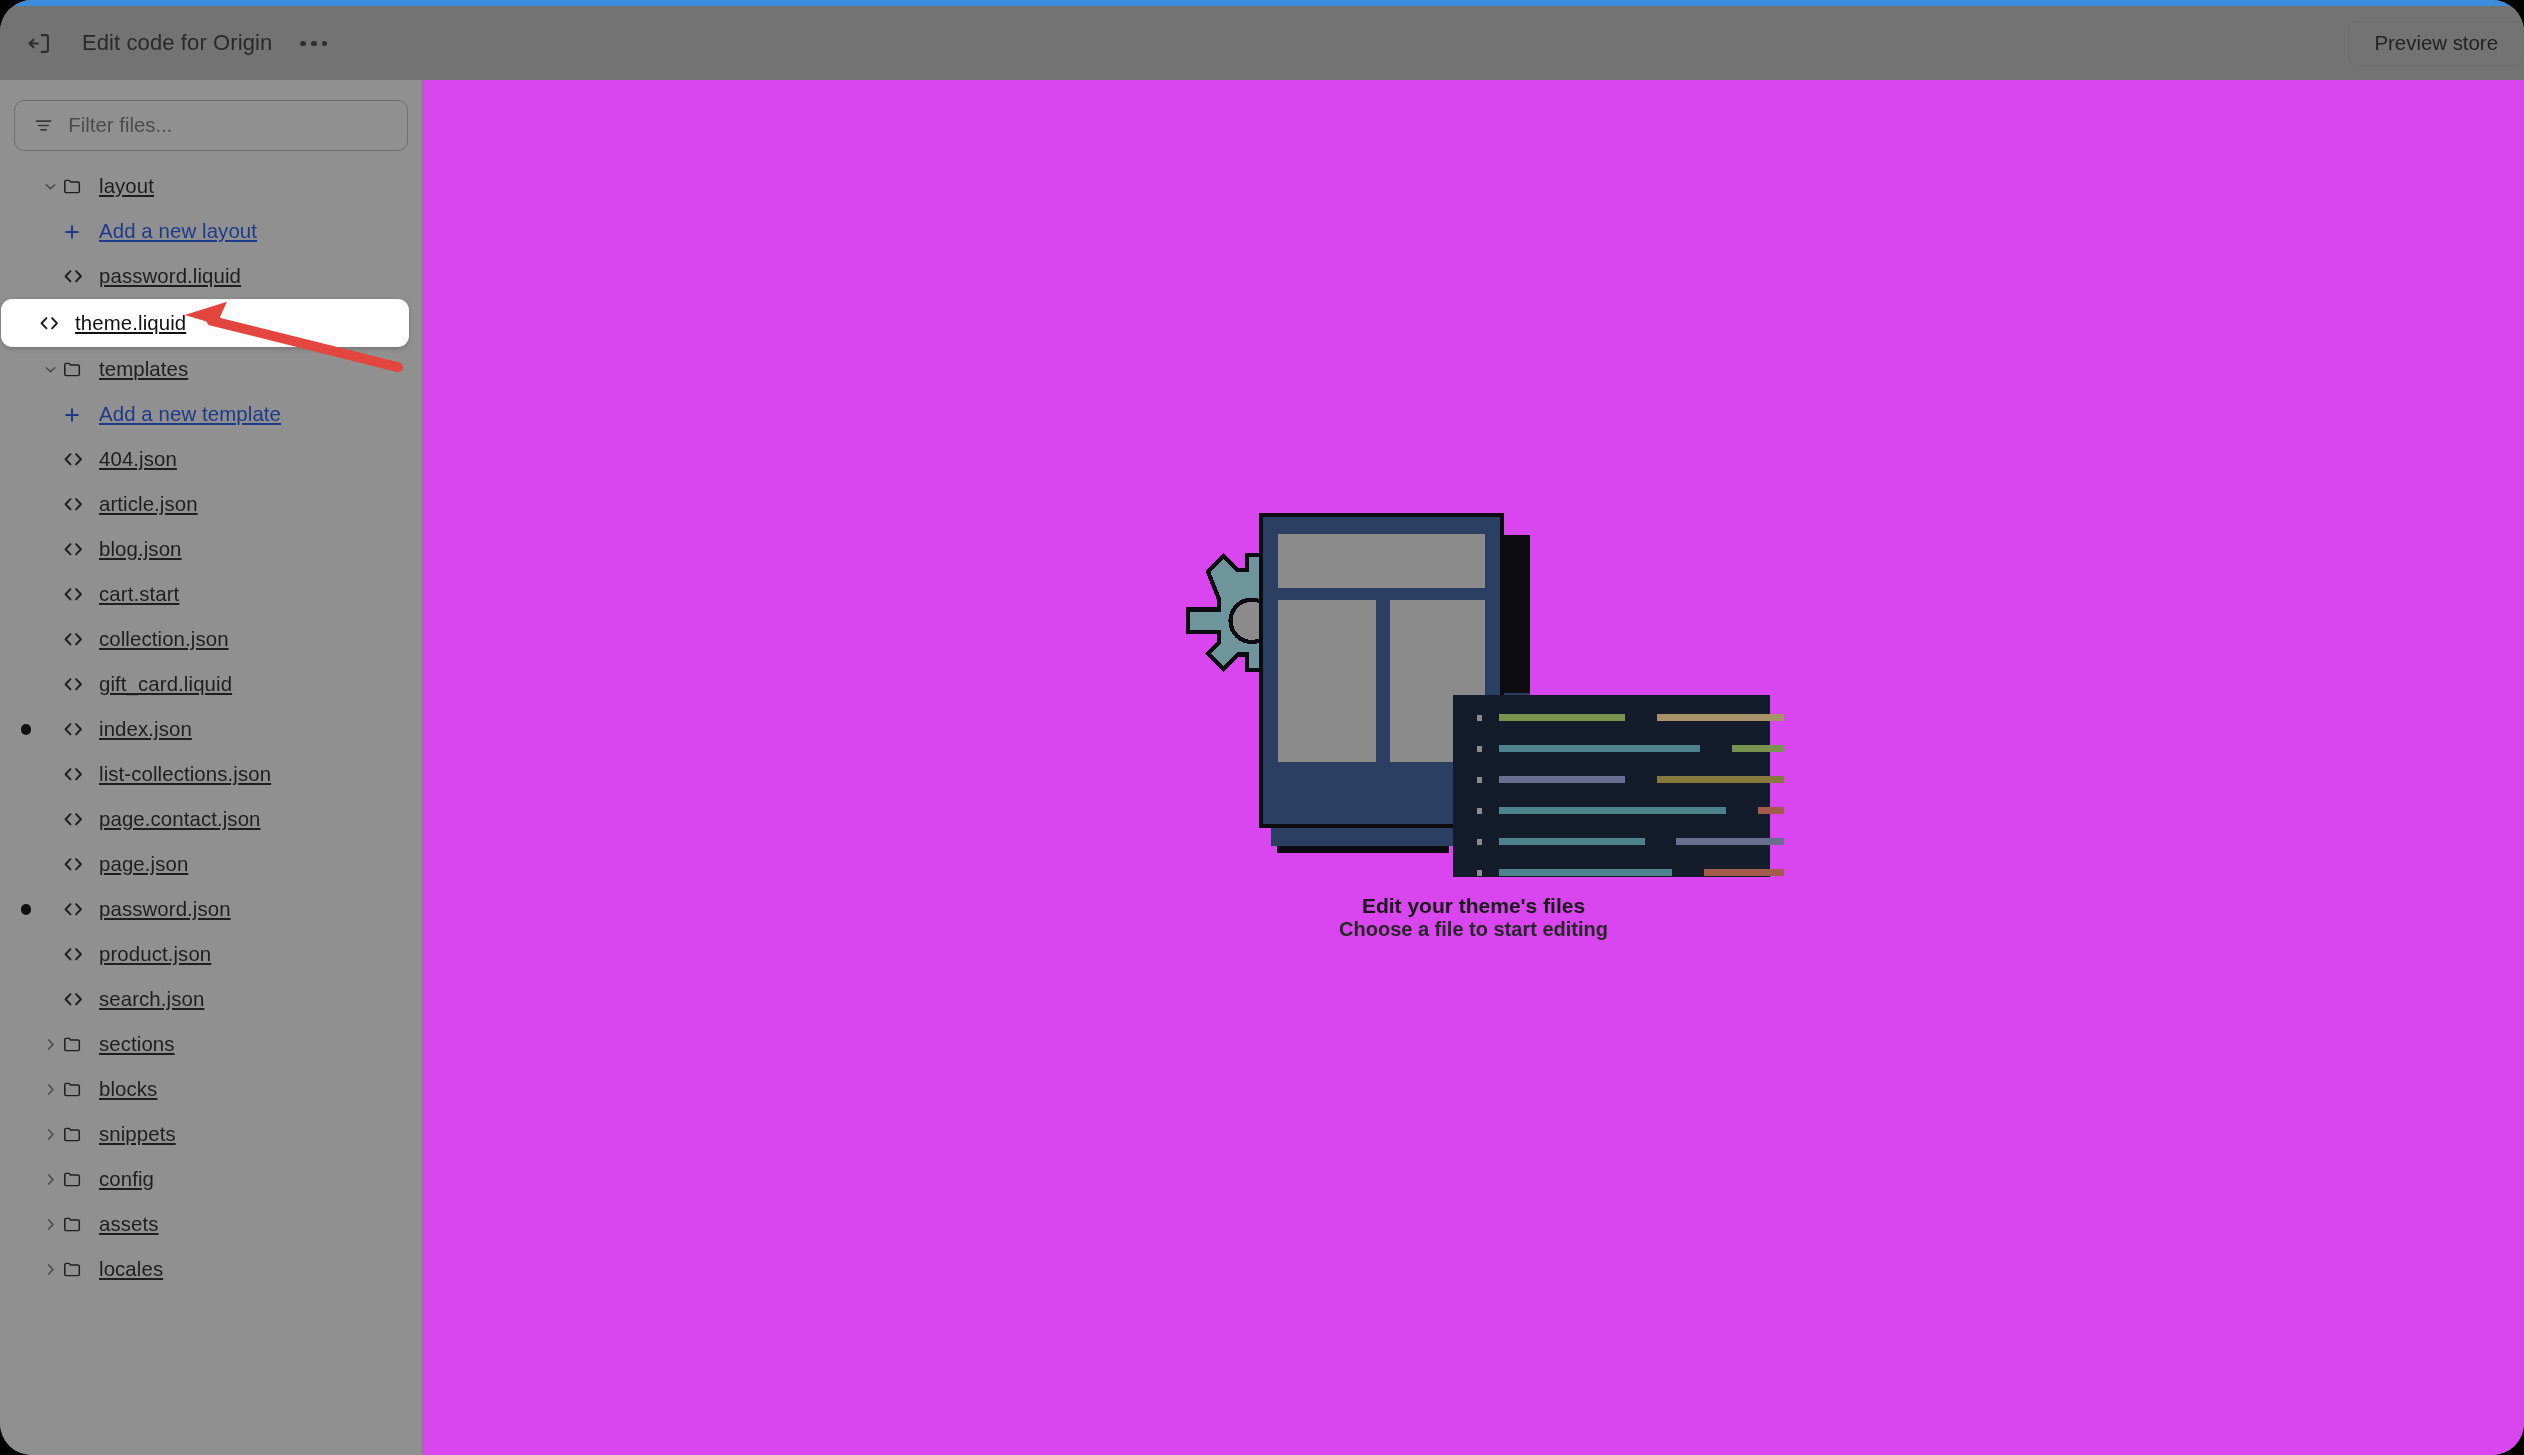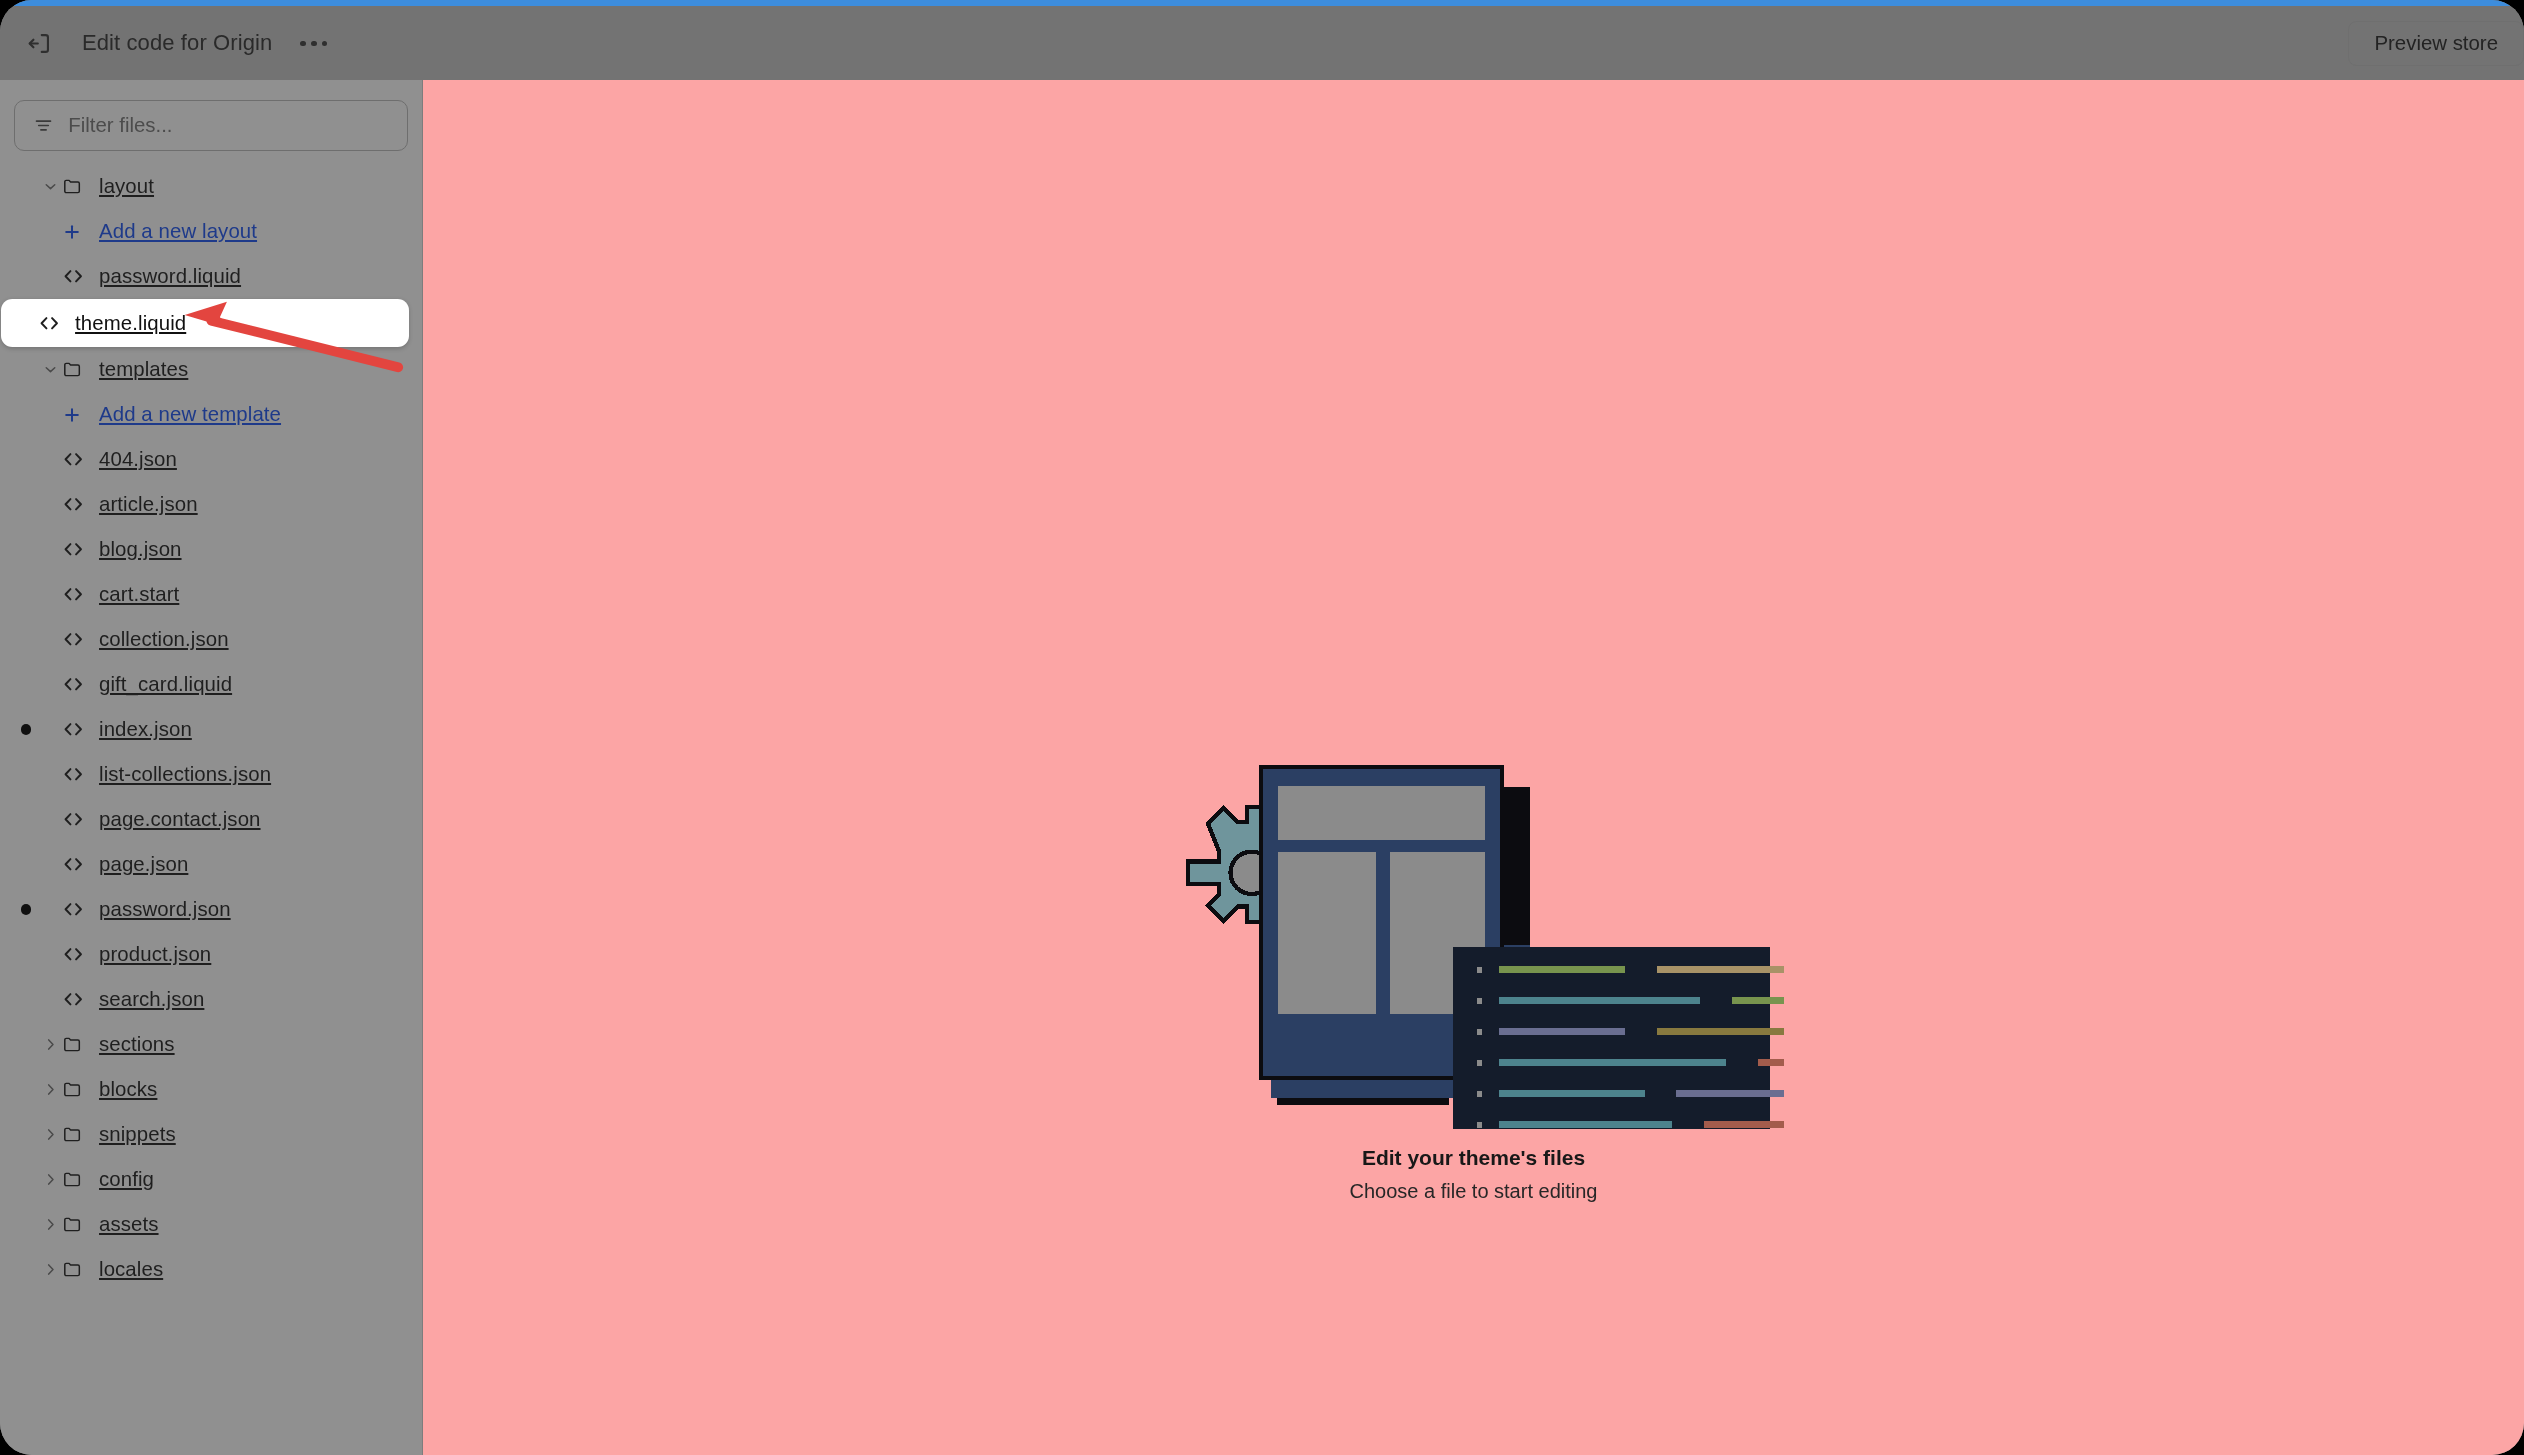--- a/index.html
+++ b/index.html
@@ -175,23 +175,23 @@
   .tree-row.selected .label { color: #111; }
 
   
   .indent-0 { }
   .indent-1 .pad { width: 24px; flex: 0 0 24px; }
 
   
   #main {
     position: absolute;
     top: 80px; left: 423px; right: 0; bottom: 0;
-    background: #fca5a5;
+    background: #d946ef;
     display: flex;
-    align-items: center;
+    align-items: flex-start;
     justify-content: center;
     z-index: 5;
   }
 
   #empty-state {
     margin-top: 424px;
     display: flex;
     flex-direction: column;
     align-items: center;
   }
@@ -202,23 +202,24 @@
     height: 373px;
   }
 
   #empty-title {
     margin-top: 17px;
     font-size: 21px;
     font-weight: bold;
     color: #181818;
   }
   #empty-sub {
-    margin-top: 10px;
+    margin-top: 0;
     font-size: 20px;
     color: #272727;
+    font-weight: bold;
   }
 
   
   #annotation-arrow {
     position: absolute;
     top: 0; left: 0;
     width: 2525px; height: 1456px;
     pointer-events: none;
     z-index: 60;
   }

